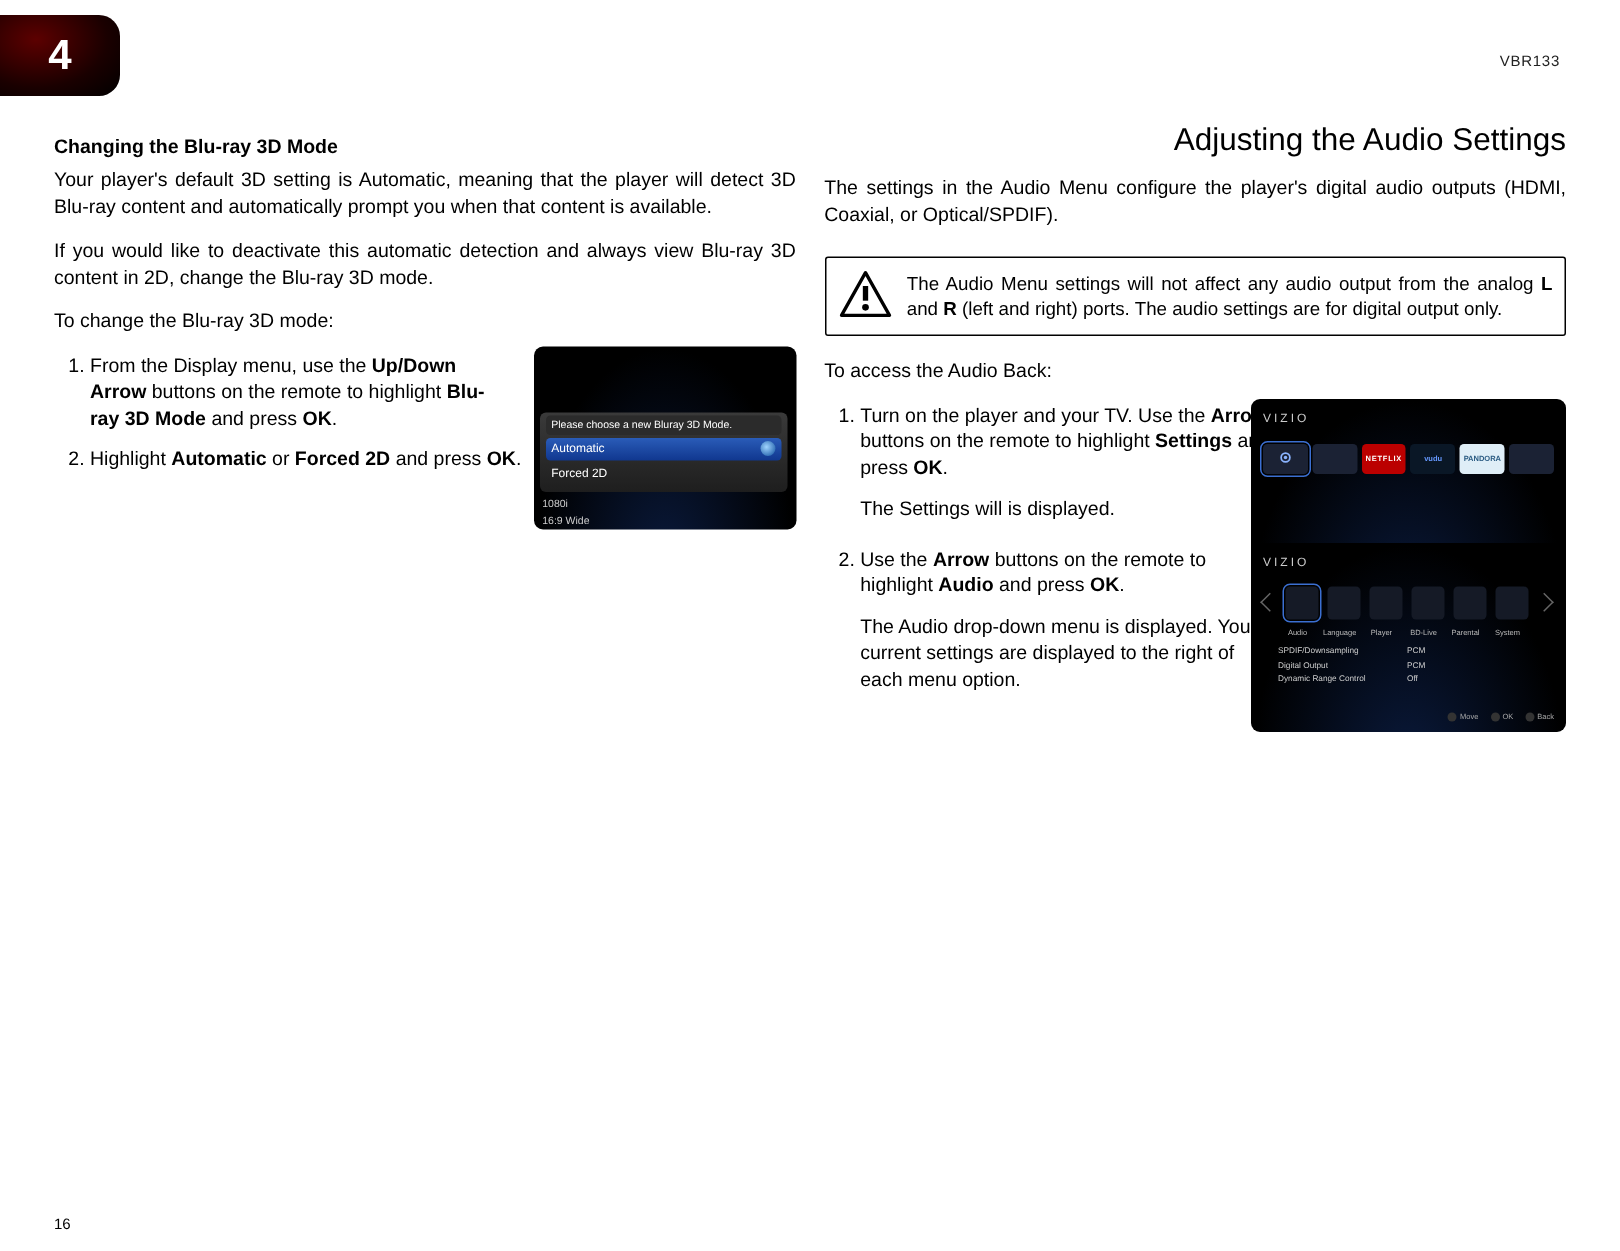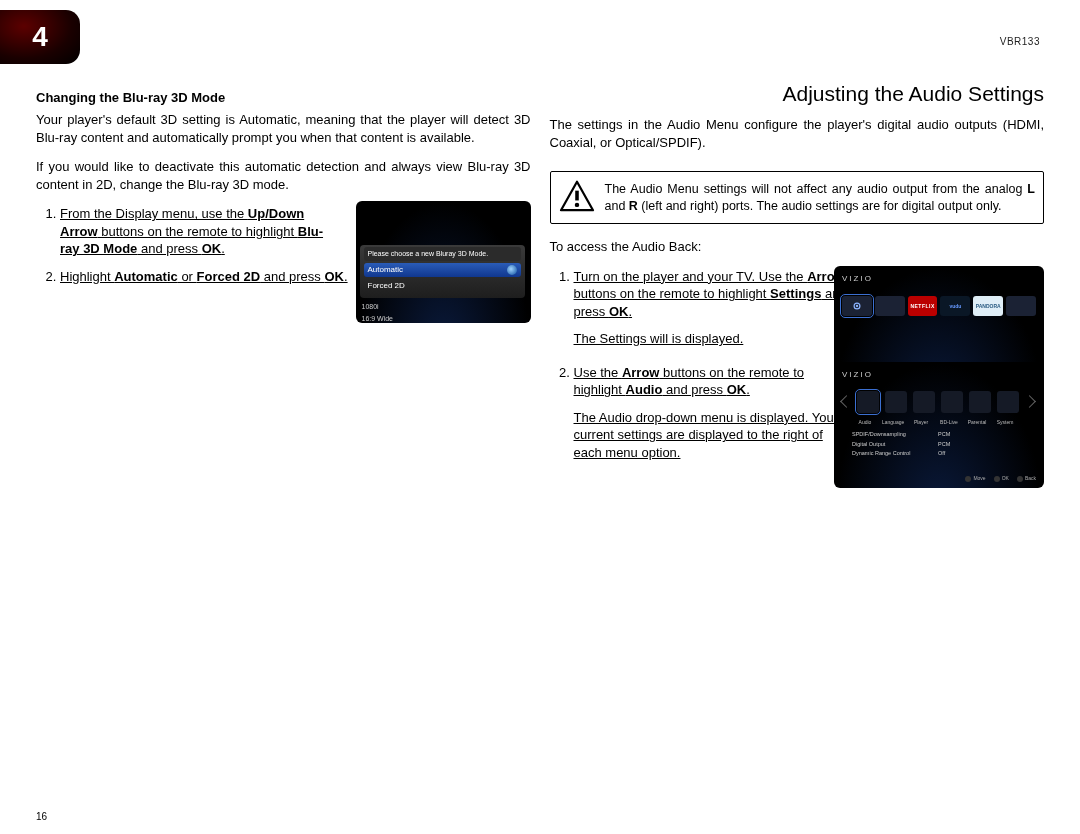--- a/index.html
+++ b/index.html
@@ -76,21 +76,20 @@
     text-align: right;
   }
   p {
     margin: 0 0 12px 0;
     line-height: 1.35;
     text-align: justify;
   }
   ol {
     margin: 0 0 10px 0;
     padding-left: 24px;
-    text-decoration: underline;
   }
   ol li {
     margin-bottom: 10px;
     line-height: 1.35;
   }
   ol li .indent {
     display: block;
     margin-top: 10px;
   }
 
@@ -303,20 +302,21 @@
   <div class="page-number">16</div>
 
   <div class="columns">
 
     <div class="col">
 
       <h3 class="sub">Changing the Blu-ray 3D Mode</h3>
 
       <p>Your player's default 3D setting is Automatic, meaning that the player will detect 3D Blu-ray content and automatically prompt you when that content is available.</p>
       <p>If you would like to deactivate this automatic detection and always view Blu-ray 3D content in 2D, change the Blu-ray 3D mode.</p>
+      <p>To change the Blu-ray 3D mode:</p>
 
       <ol>
         <li class="step-row">
           <div class="text">
             <span>From the Display menu, use the </span><b>Up/Down Arrow</b><span> buttons on the remote to highlight </span><b>Blu-ray 3D Mode</b><span> and press </span><b>OK</b><span>.</span>
           </div>
 
           <div class="figure fig1">
             <div class="popup">
               <div class="popup-title">Please choose a new Bluray 3D Mode.</div>

